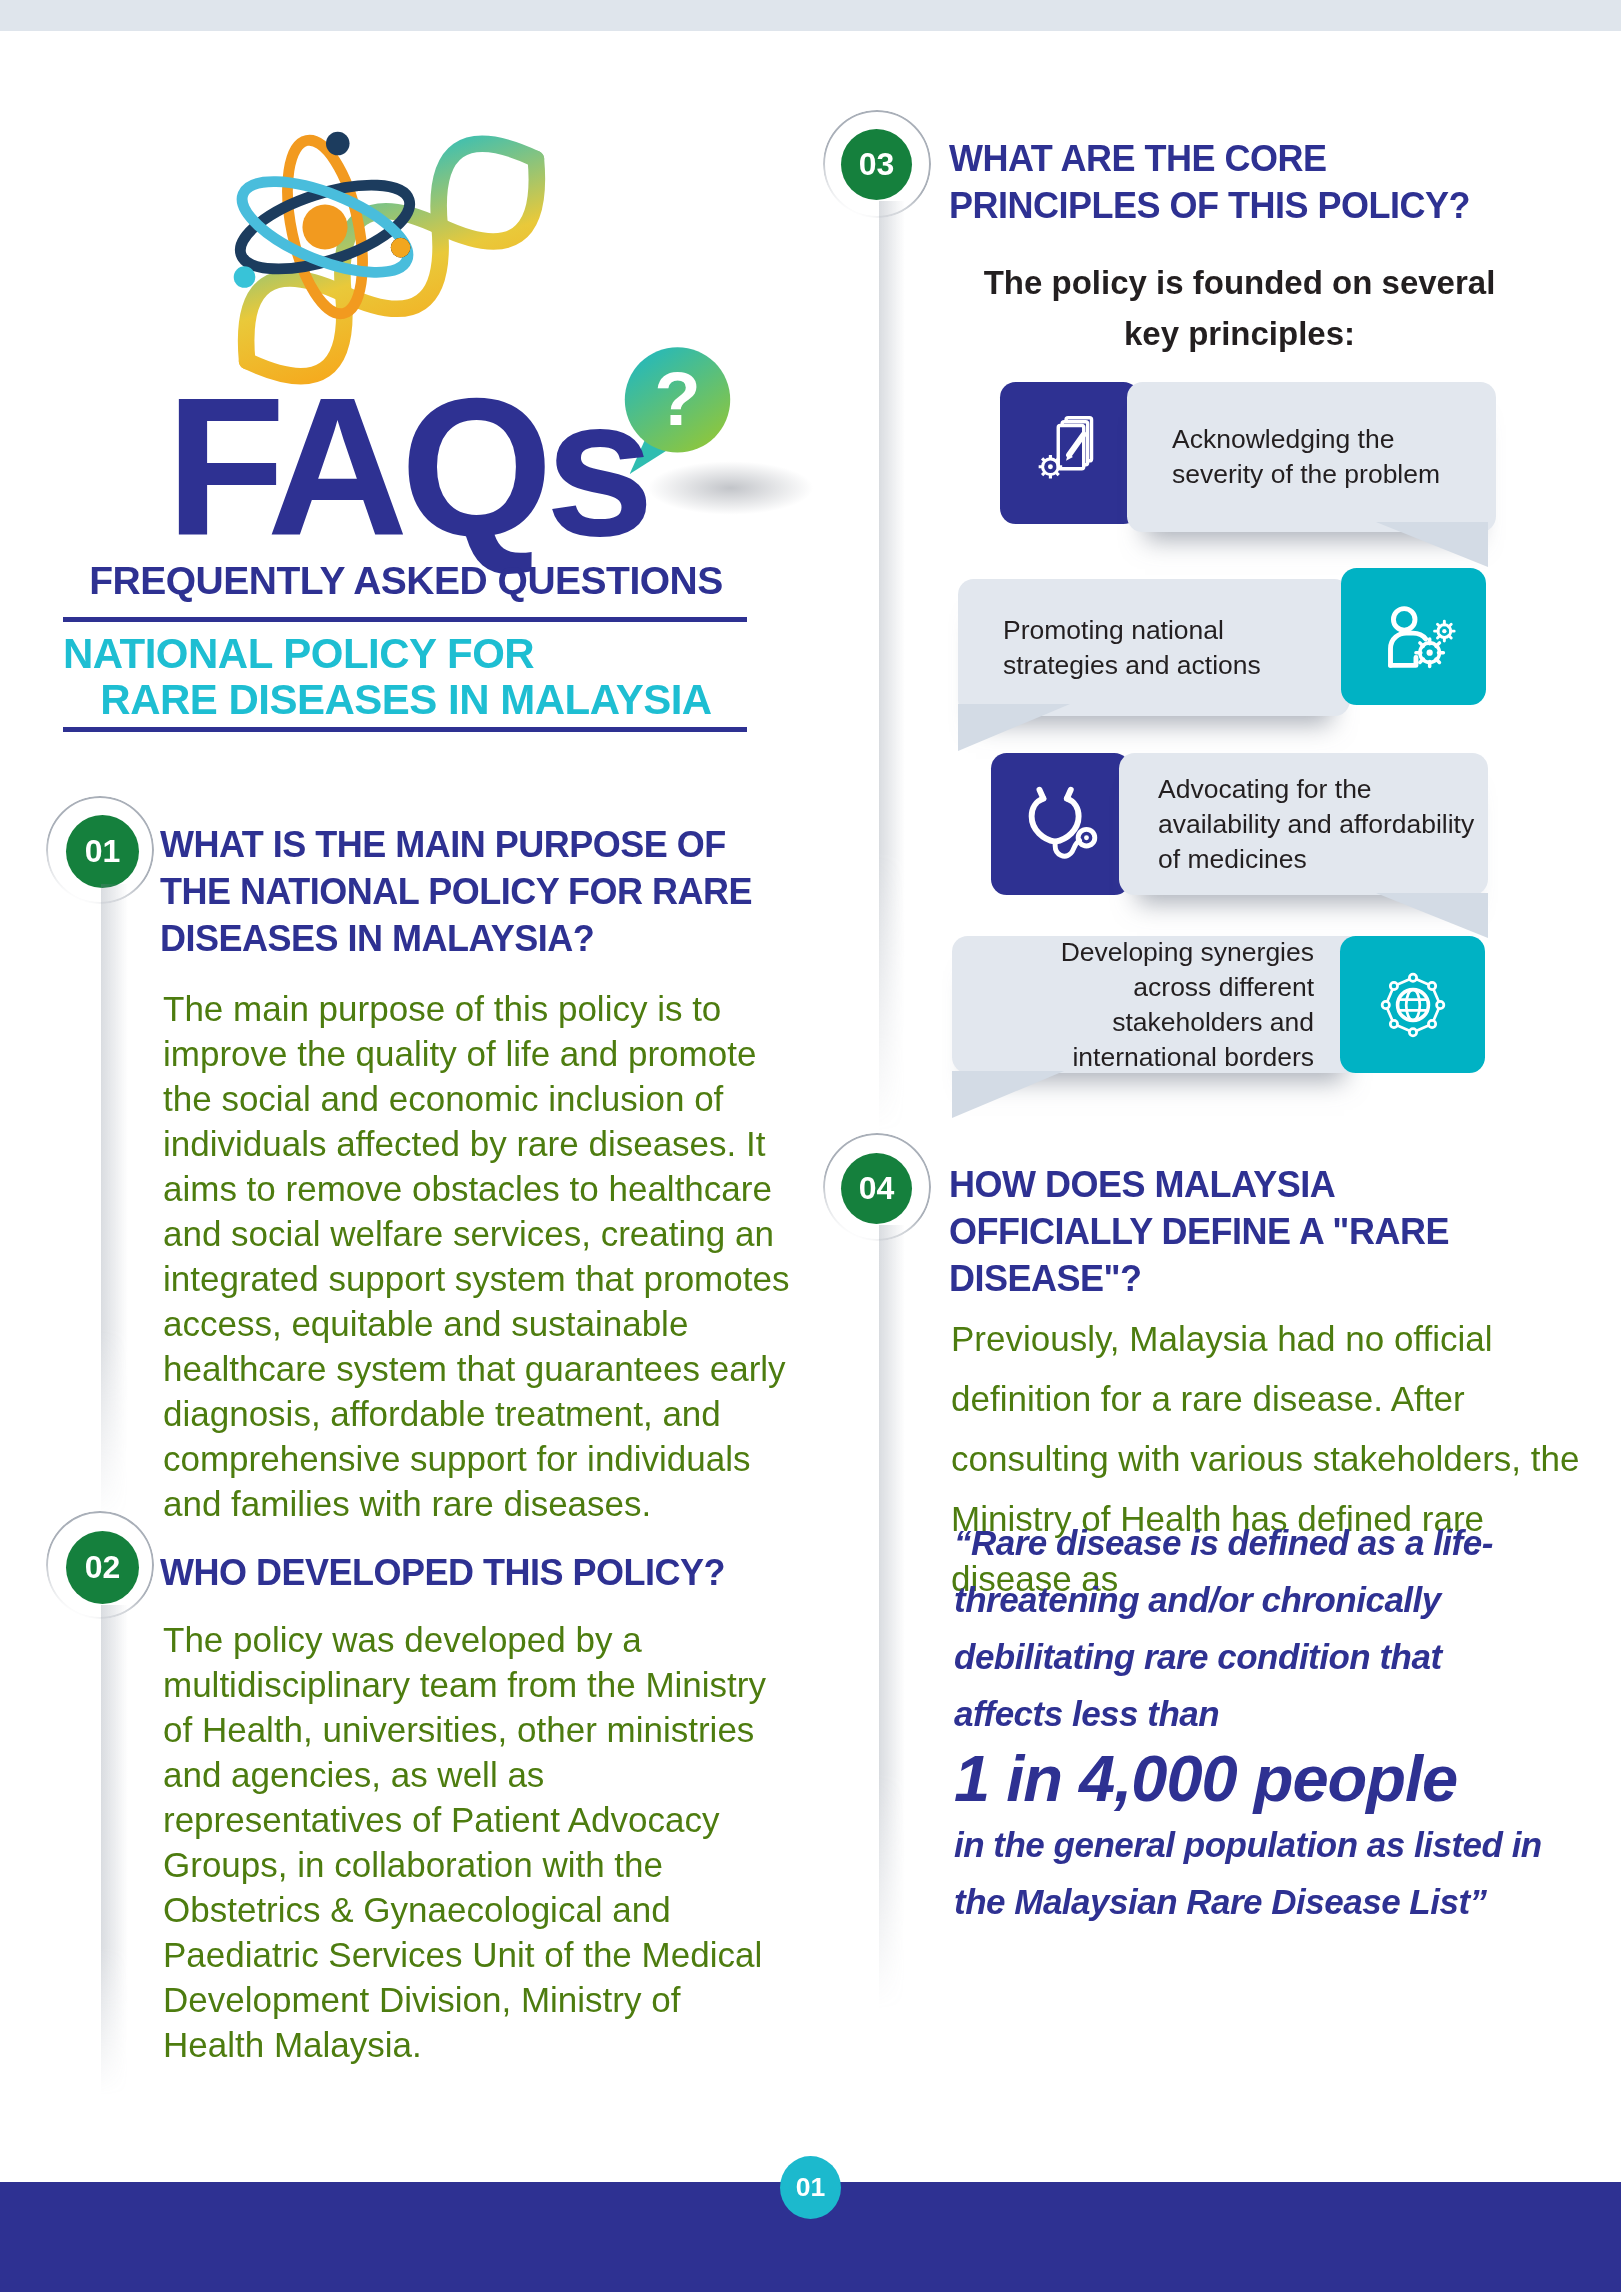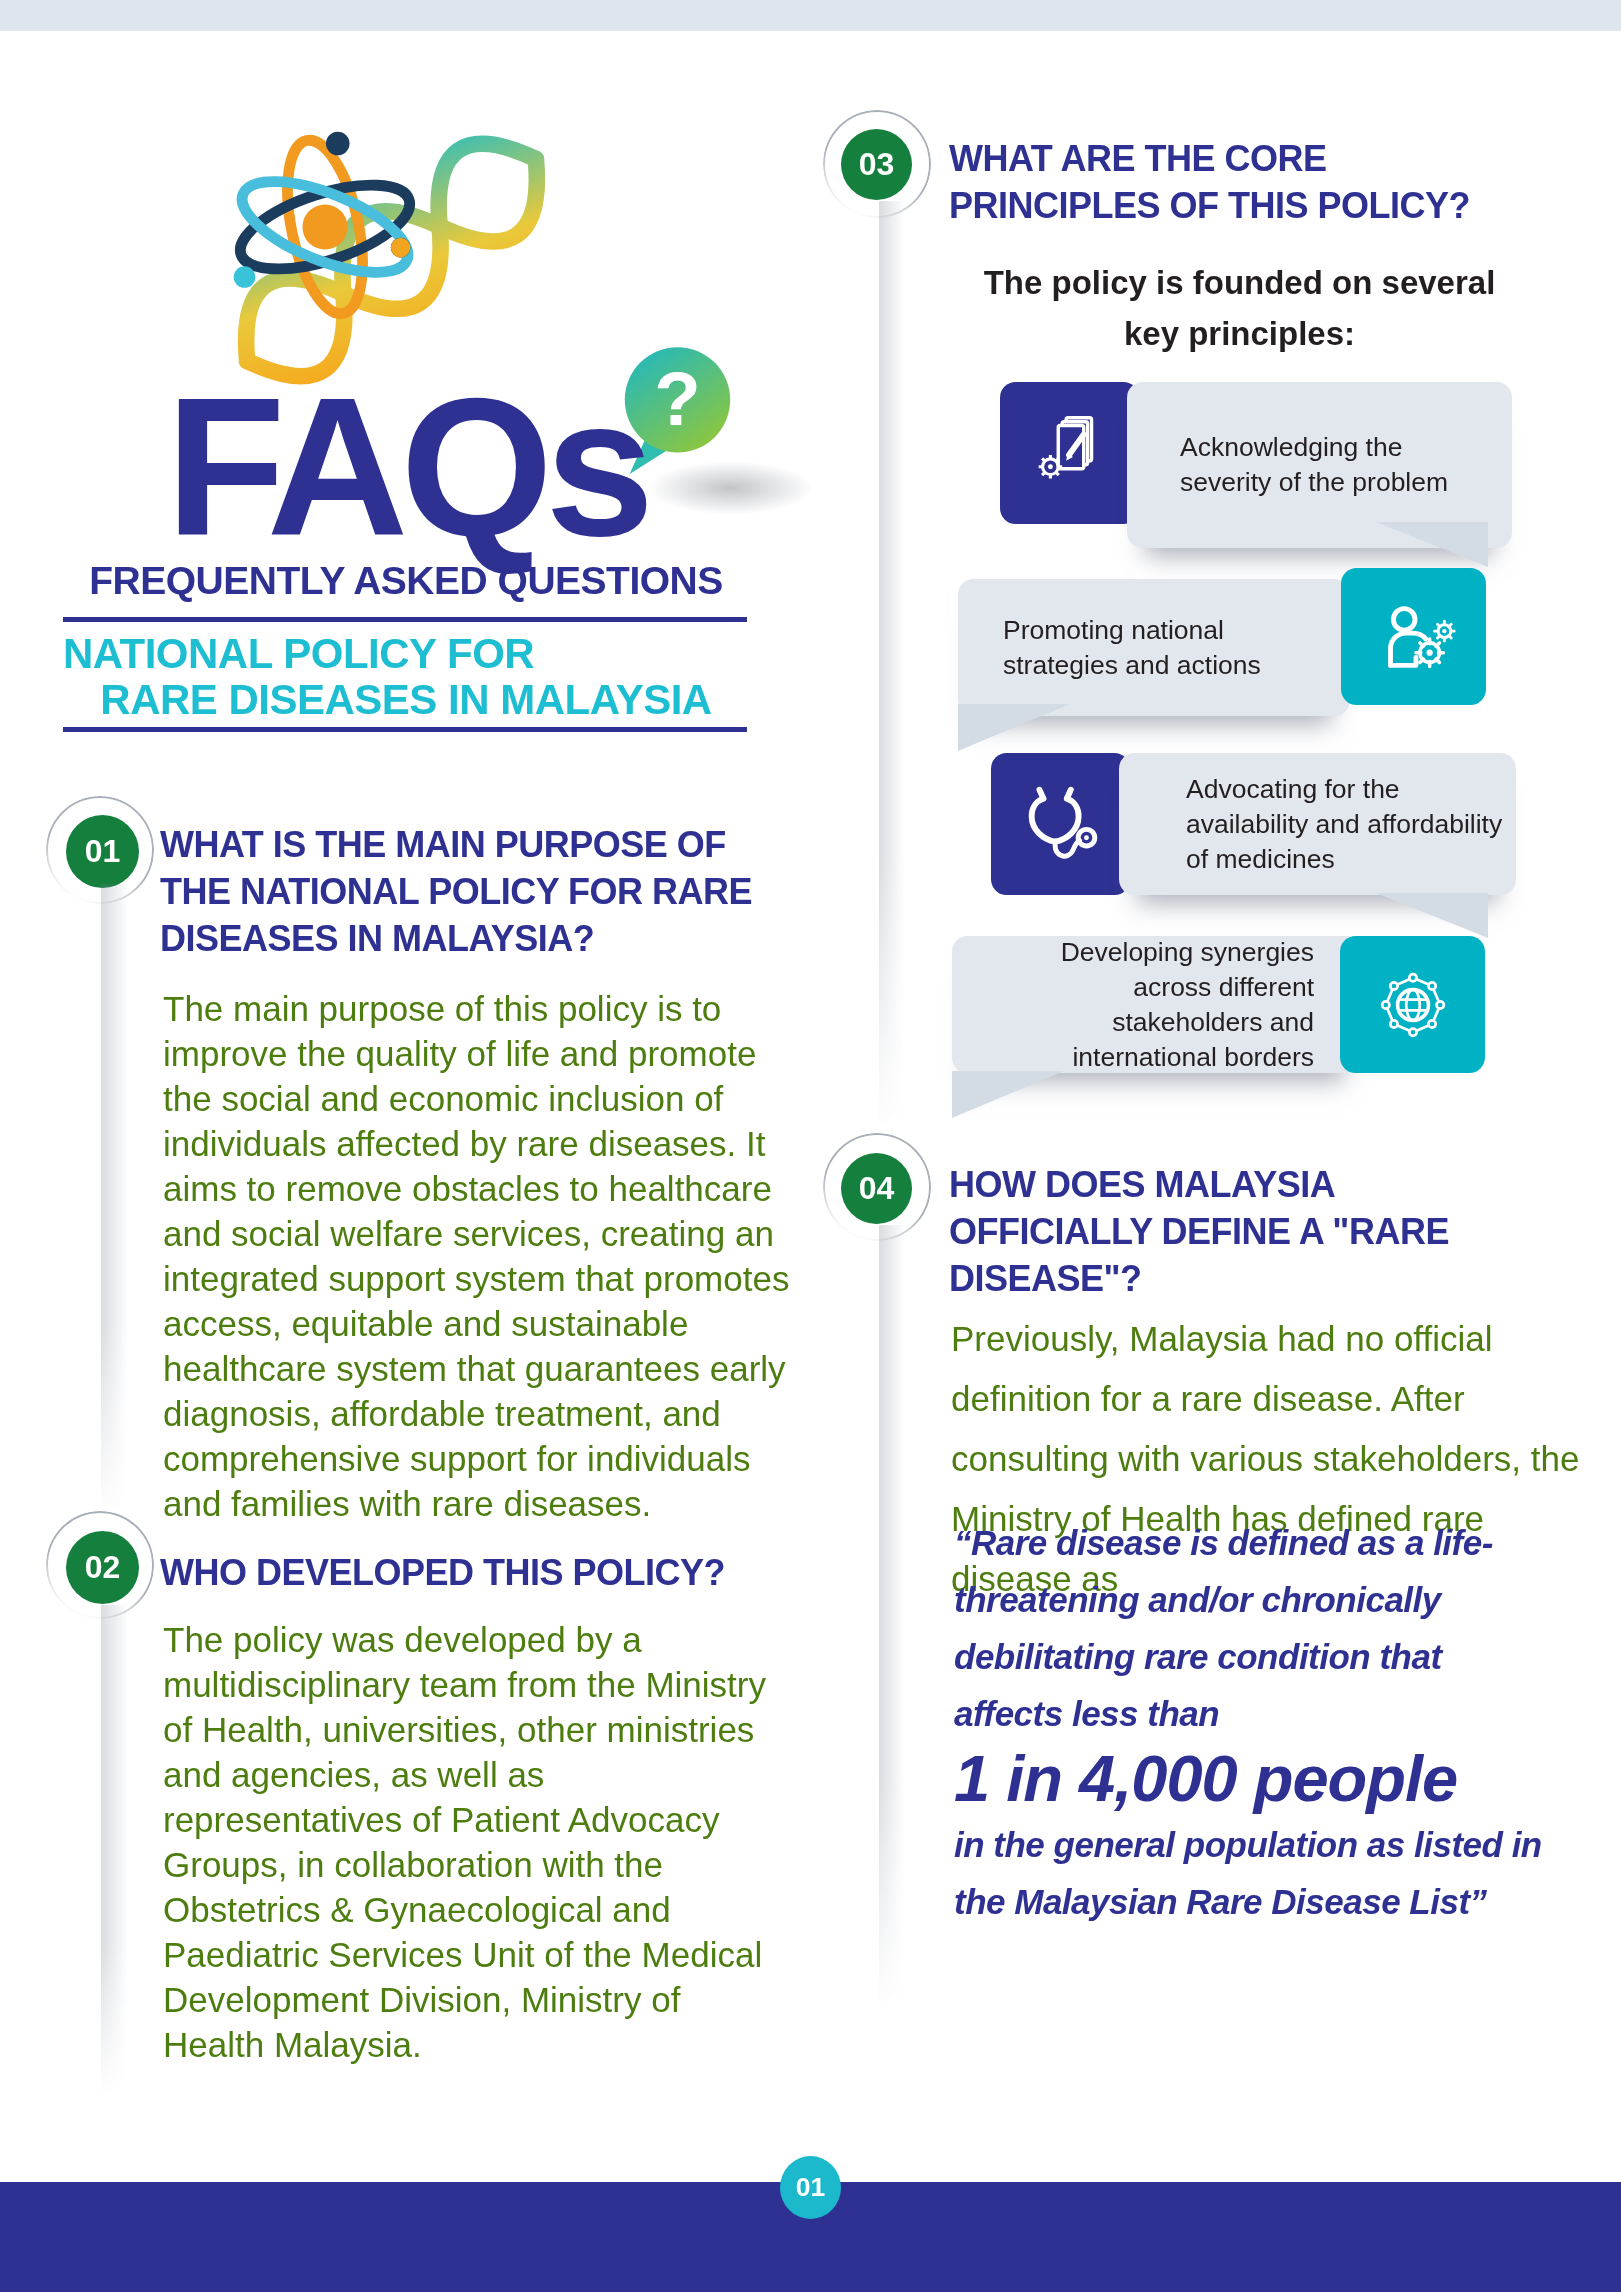--- a/index.html
+++ b/index.html
@@ -156,21 +156,21 @@
         <path d="M47 50 L62 29" stroke-width="6" stroke-linecap="round"></path>
         <path d="M44 56 L46 48 L51 52 Z" fill="#ffffff" stroke="none"></path>
         <g stroke-width="3.2">
           <circle cx="28" cy="62" r="8"></circle>
           <path d="M28 50 v4 M28 70 v4 M16 62 h4 M36 62 h4 M19.5 53.5 l2.8 2.8 M33.7 67.7 l2.8 2.8 M36.5 53.5 l-2.8 2.8 M22.3 67.7 l-2.8 2.8"></path>
           <circle cx="28" cy="62" r="2.5" fill="#ffffff" stroke="none"></circle>
         </g>
       </svg>
     </span>
   </div>
-  <div class="bubble" style="left:1127px;top:382px;width:361px;height:142px;padding:12px;">
+  <div class="bubble" style="left:1127px;top:382px;width:361px;height:142px;padding:4px;">
     <div class="txt" style="margin-left:41px;width:294px;">Acknowledging the severity of the problem</div>
   </div>
   <div class="tail right" style="left:1376px;top:522px;width:112px;height:45px;"></div>
 
   <div class="bubble" style="left:958px;top:571px;width:392px;height:137px;margin-top:8px;">
     <div class="txt" style="margin-left:45px;width:294px;">Promoting national strategies and actions</div>
   </div>
   <div class="iconbox teal" style="left:1341px;top:568px;width:145px;height:137px;">
     <span>
       <svg width="94" height="94" viewBox="0 0 96 96" fill="none" stroke="#ffffff" stroke-linecap="round" stroke-linejoin="round">
@@ -198,21 +198,21 @@
         <path d="M30 22 C22 25 18 32 18 40 C18 54 30 64 42 66" stroke-width="6"></path>
         <path d="M54 22 C62 25 66 32 66 40 C66 54 54 64 42 66" stroke-width="6"></path>
         <path d="M30 22 L26 13" stroke-width="6"></path>
         <path d="M54 22 L58 13" stroke-width="6"></path>
         <path d="M42 66 L42 70 C42 80 52 84 58 78 C62 74 61 68 67 65" stroke-width="5"></path>
         <circle cx="74" cy="62" r="8.5" stroke-width="5"></circle>
         <circle cx="74" cy="62" r="2.5" fill="#ffffff" stroke="none"></circle>
       </svg>
     </span>
   </div>
-  <div class="bubble" style="left:1119px;top:753px;width:369px;height:142px;padding-left:28px;">
+  <div class="bubble" style="left:1119px;top:753px;width:369px;height:142px;">
     <div class="txt" style="margin-left:39px;width:323px;">Advocating for the availability and affordability of medicines</div>
   </div>
   <div class="tail right" style="left:1376px;top:893px;width:112px;height:45px;"></div>
 
   <div class="bubble" style="left:952px;top:936px;width:396px;height:137px;justify-content:center;padding-left:15px;">
     <div class="txt" style="margin-right:35px;width:333px;text-align:right;">Developing synergies across different stakeholders and international borders</div>
   </div>
   <div class="iconbox teal" style="left:1340px;top:936px;width:145px;height:137px;">
     <span>
       <svg width="98" height="98" viewBox="0 0 108 104" fill="none" stroke="#ffffff">

